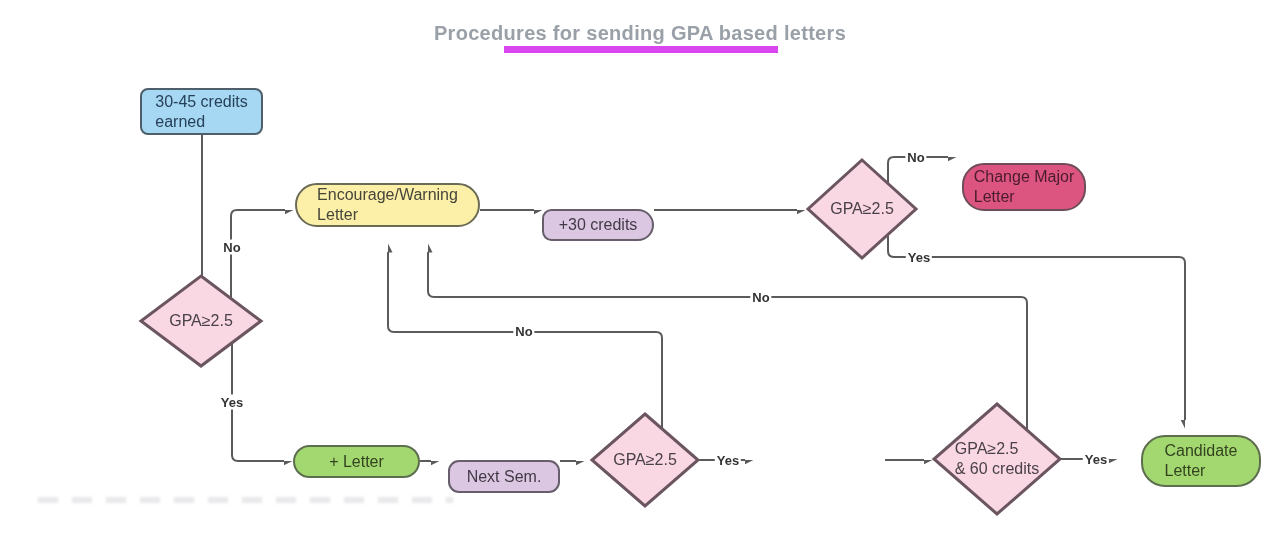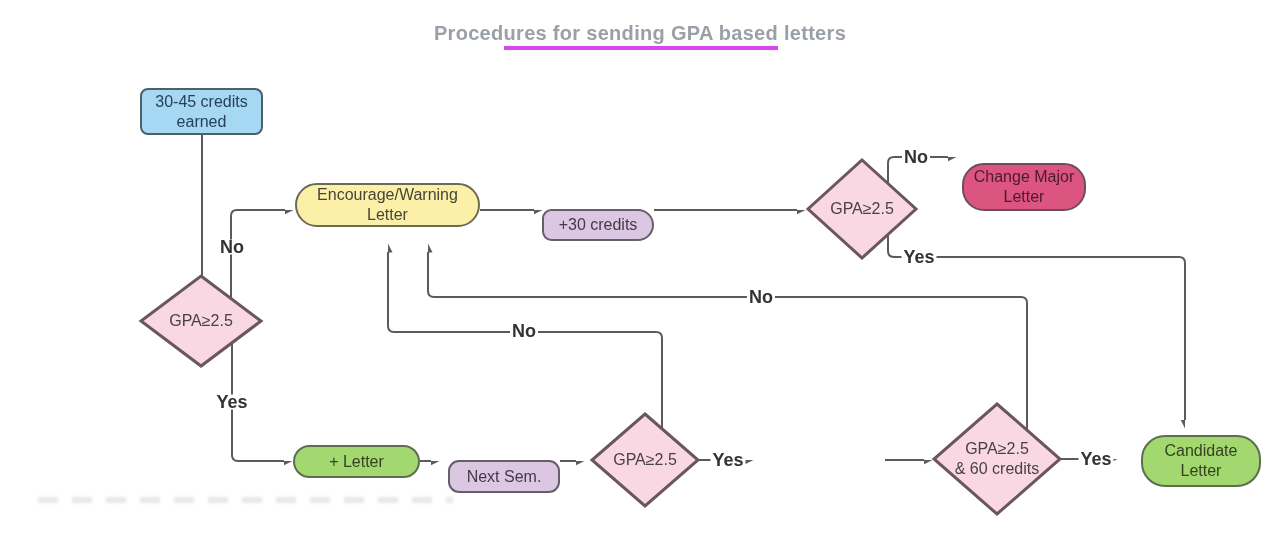--- a/index.html
+++ b/index.html
@@ -5,43 +5,43 @@
   html,body{margin:0;padding:0;background:#ffffff;}
   #canvas{
     position:relative;width:1280px;height:544px;background:#ffffff;overflow:hidden;
     font-family:"Liberation Sans",sans-serif;
   }
   
   #title{
     position:absolute;left:0;right:0;top:22px;text-align:center;
     font-size:20px;font-weight:bold;color:#9aa0a8;letter-spacing:.3px;
   }
-  #title .u{border-bottom:4px solid #d946ef;padding-bottom:2px;}
+  #title .u{border-bottom:7px solid #d946ef;padding-bottom:2px;}
   
   svg#edges{position:absolute;left:0;top:0;}
   .edge{fill:none;stroke:#5b5b5b;stroke-width:2;}
   
   .node{
     position:absolute;display:flex;align-items:center;justify-content:center;
-    text-align:center;font-size:16px;color:#383838;line-height:1.25;
+    font-size:16px;color:#383838;line-height:1.25;
     white-space:pre-line;box-sizing:border-box;
   }
   .box{background:#a6d8f3;border:2.5px solid #4c5f6b;border-radius:8px;color:#27405a;}
   .stadium-yellow{background:#fcf0a8;border:2.5px solid#6b6a55;border-radius:27px;color:#46453a;}
   .pill-lav{background:#dbc7e1;border:2.5px solid #675d6b;color:#433a47;margin-top:15px;}
   .pill-lav.round-right{border-radius:10px 17px 17px 10px;}
   .pill-lav.round-all{border-radius:11px;}
   .stadium-green{background:#a3d871;border:2.5px solid #5d6e4e;border-radius:17px;color:#34421f;}
   .rrect-green{background:#a3d871;border:2.5px solid #5d6e4e;border-radius:24px;color:#34421f;}
   .rrect-magenta{background:#dc5580;border:2.5px solid #6e4d59;border-radius:22px;color:#4a1b2e;margin-top:28px;}
   .diamond-label{color:#4a4048;background:transparent;}
   
   .elabel{
     position:absolute;transform:translate(-50%,-50%);
-    background:#ffffff;color:#333333;font-size:18px;font-weight:bold;
+    background:#ffffff;color:#333333;font-size:13px;font-weight:bold;
     padding:0 2px;line-height:15px;
   }
   
   #artifact{
     position:absolute;left:38px;top:497px;width:415px;height:6px;
     background:repeating-linear-gradient(90deg,rgba(150,150,162,.5) 0 20px,rgba(150,150,162,0) 20px 34px);
     filter:blur(1.6px);opacity:.45;
   }
 </style>
 </head>

